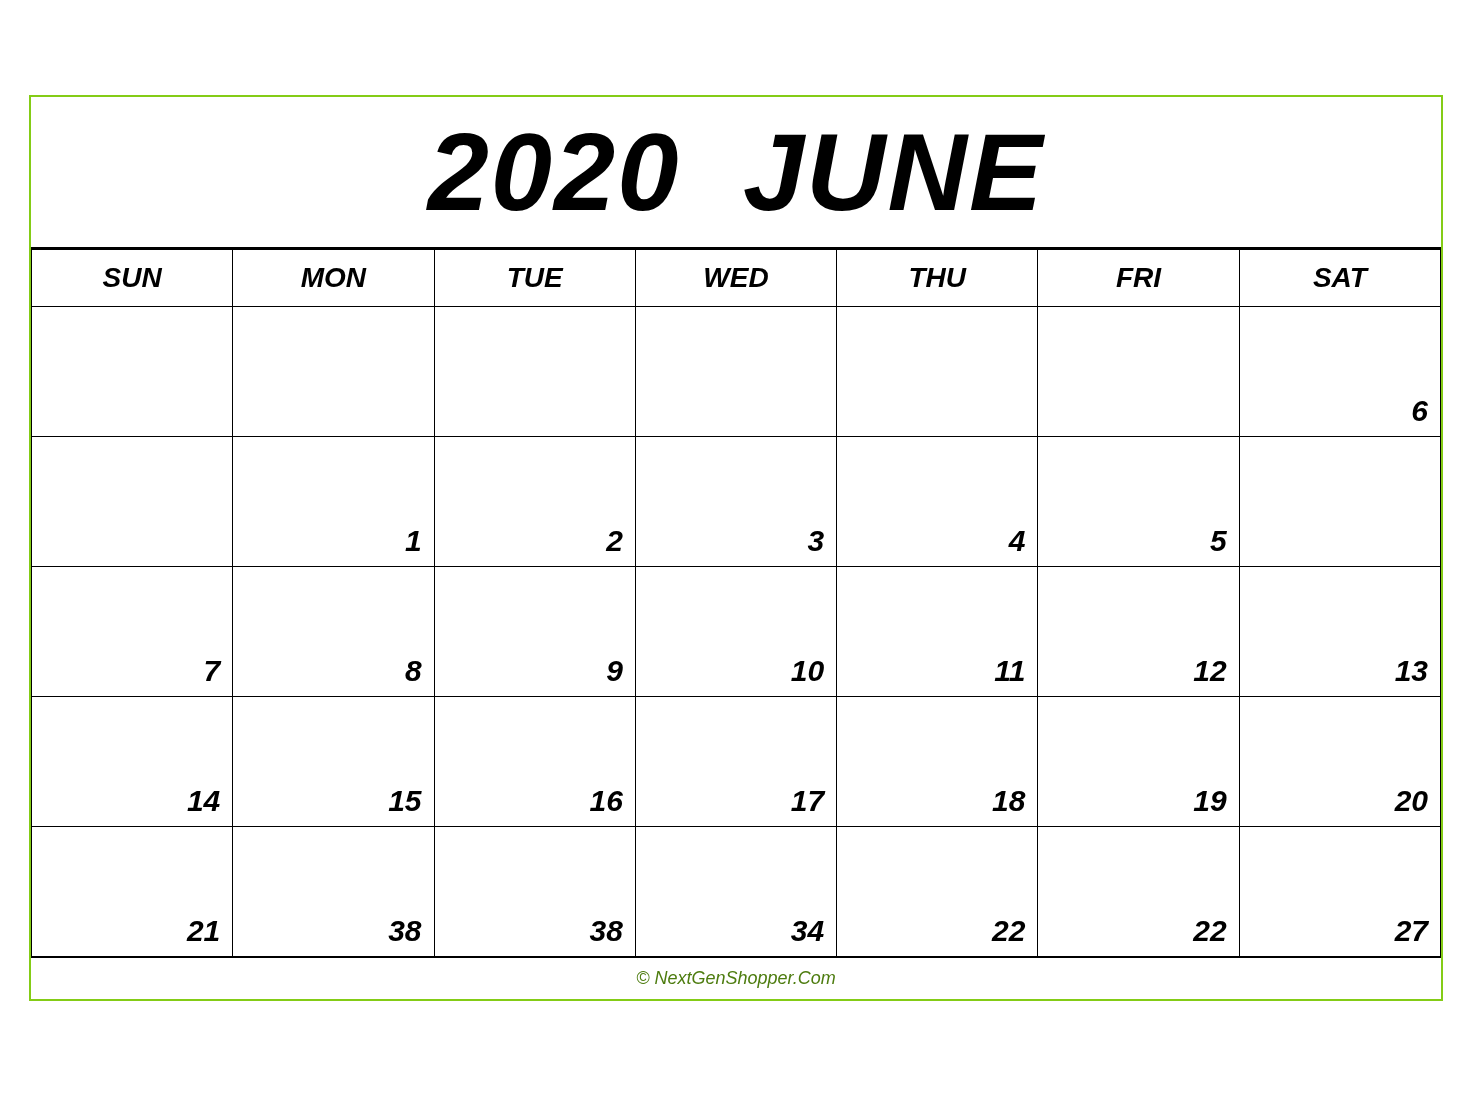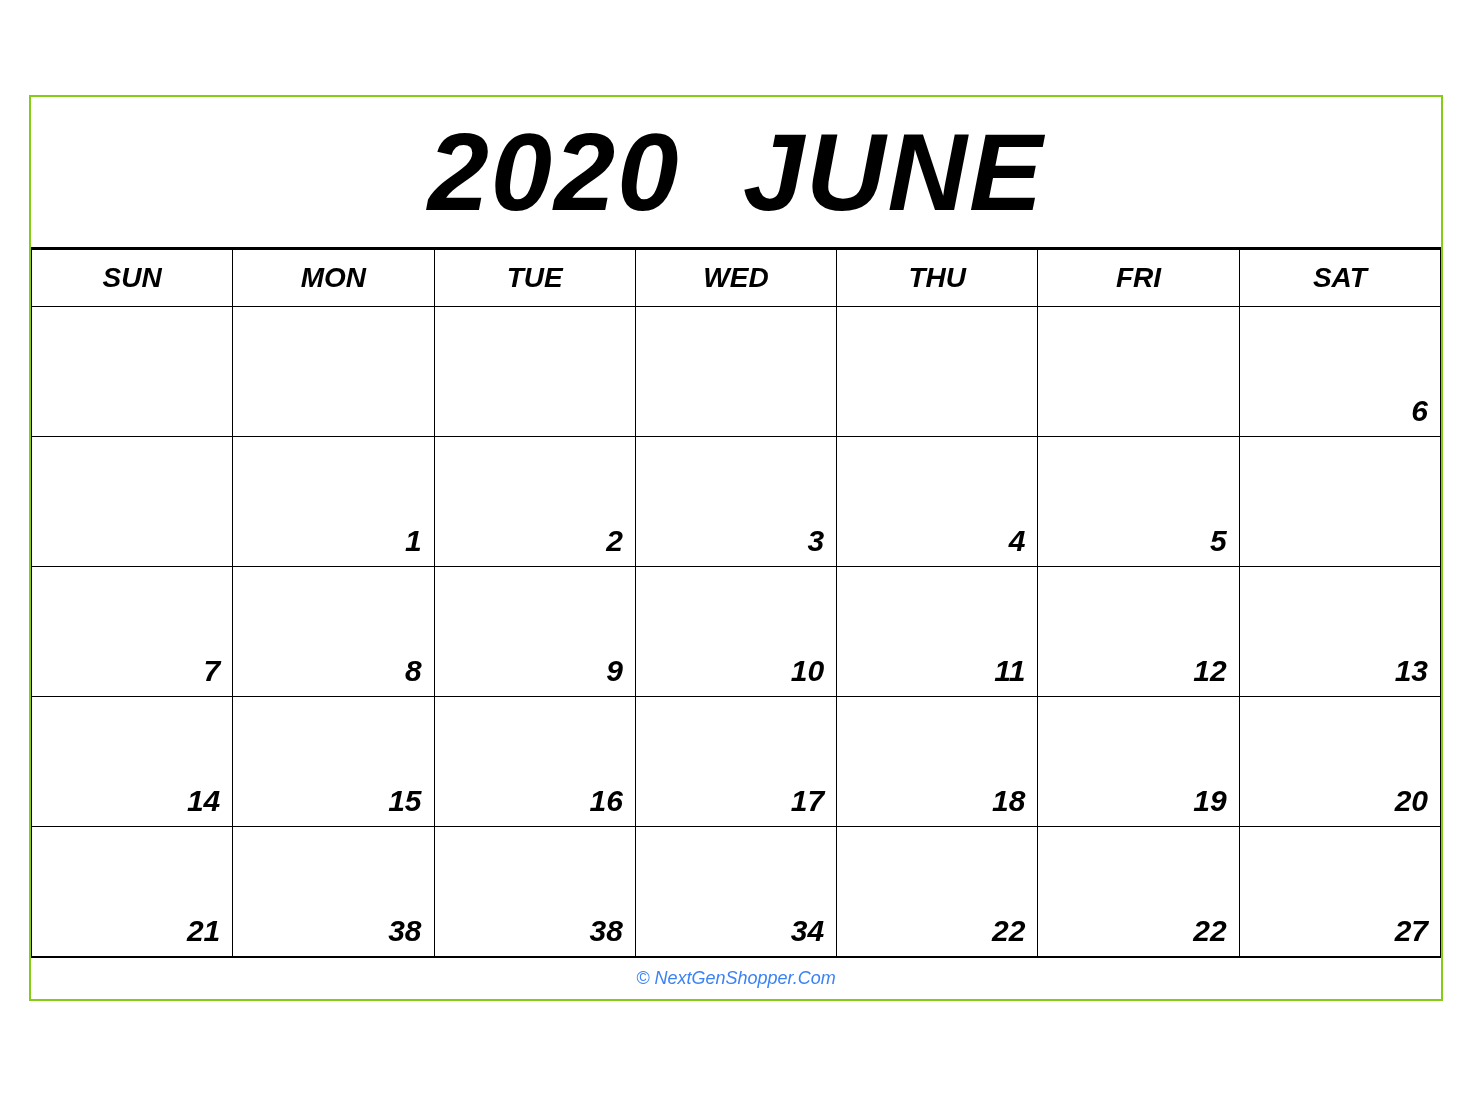--- a/index.html
+++ b/index.html
@@ -66,21 +66,21 @@
     }
 
     .calendar-grid td.empty {
       background: #fff;
     }
 
     .calendar-footer {
       text-align: center;
       padding: 10px;
       font-size: 18px;
-      color: #3b82f6;
+      color: #4d7c0f;
       border-top: 1.5px solid #000;
     }
   </style>
 </head>
 <body>
 
 <div class="calendar-wrapper">
   <div class="calendar-title">
     <h1>
       <span>2020</span>

